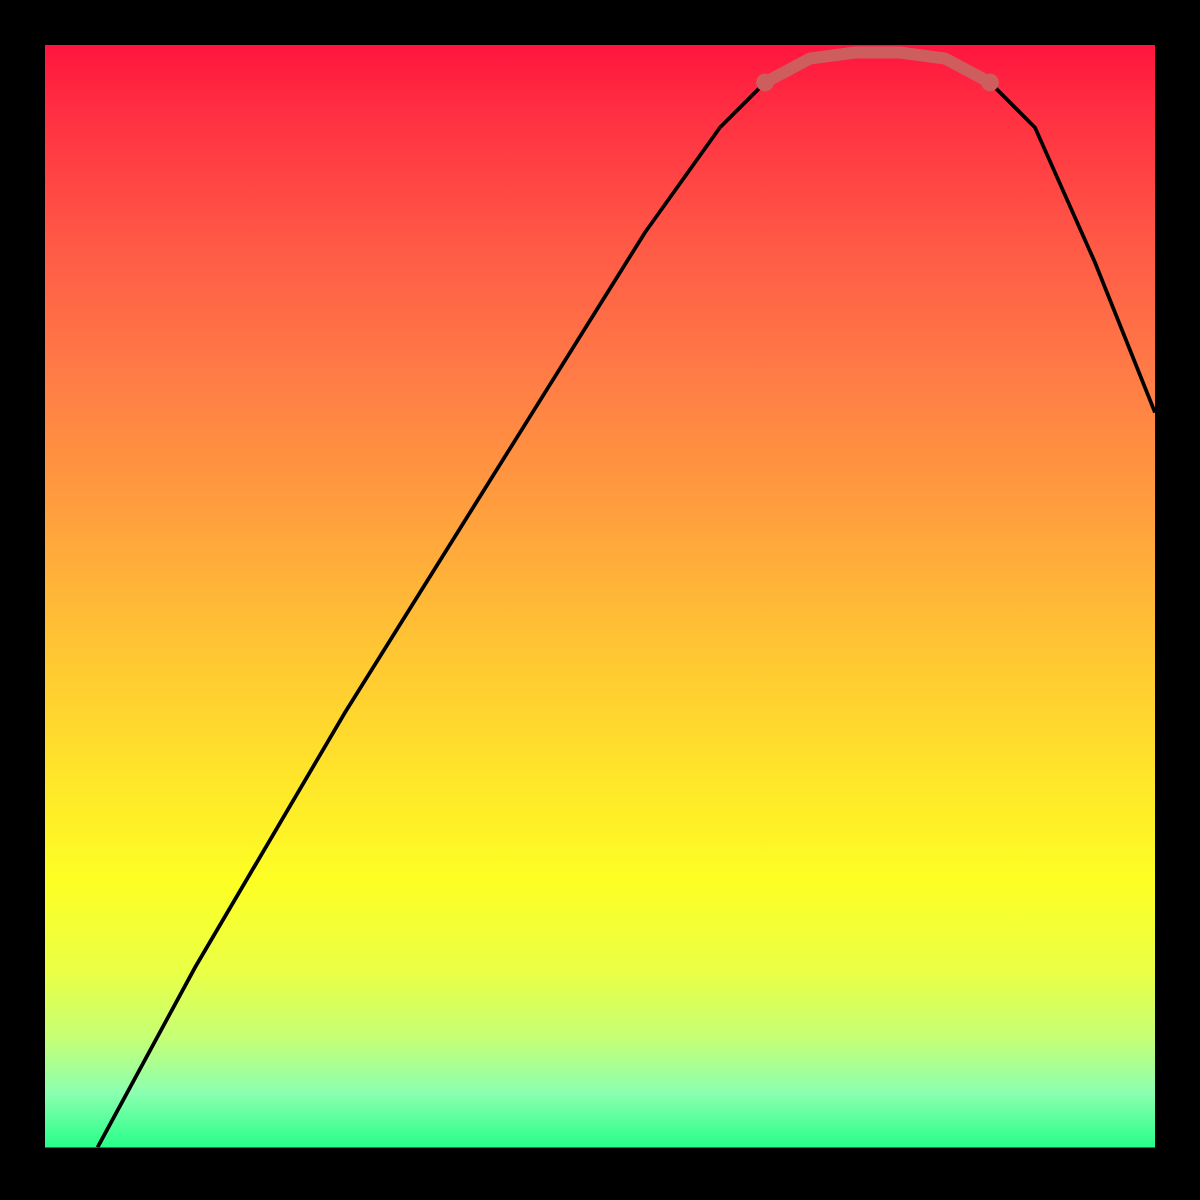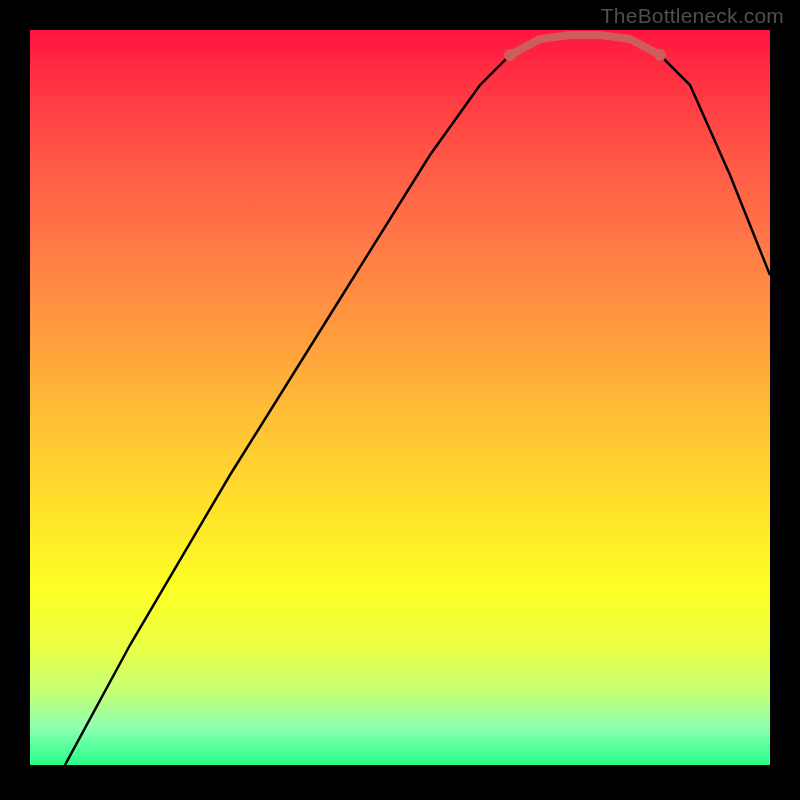--- a/index.html
+++ b/index.html
@@ -72,21 +72,20 @@
     stroke-linecap: round;
   }
   .dot {
     fill: #ce5e5e;
   }
 </style>
 </head>
 <body>
 
 <div class="frame">
-  <div class="watermark">TheBottleneck.com</div>
 
   <div class="plot">
     <svg class="overlay" viewBox="0 0 740 735" preserveAspectRatio="none">
       <path id="curve-path" class="curve" d="M35.0 735.0 L100.0 615.0 L200.0 445.0 L300.0 285.0 L400.0 125.0 L450.0 55.0 L480.0 25.0 L510.0 9.0 L540.0 5.0 L570.0 5.0 L600.0 9.0 L630.0 25.0 L660.0 55.0 L700.0 145.0 L740.0 245.0"></path>
       <path id="highlight-path" class="highlight" d="M480.0 25.0 L510.0 9.0 L540.0 5.0 L570.0 5.0 L600.0 9.0 L630.0 25.0"></path>
       <circle id="dot-left" class="dot" r="6" cx="480" cy="25"></circle>
       <circle id="dot-right" class="dot" r="6" cx="630" cy="25"></circle>
     </svg>
   </div>
 </div>

